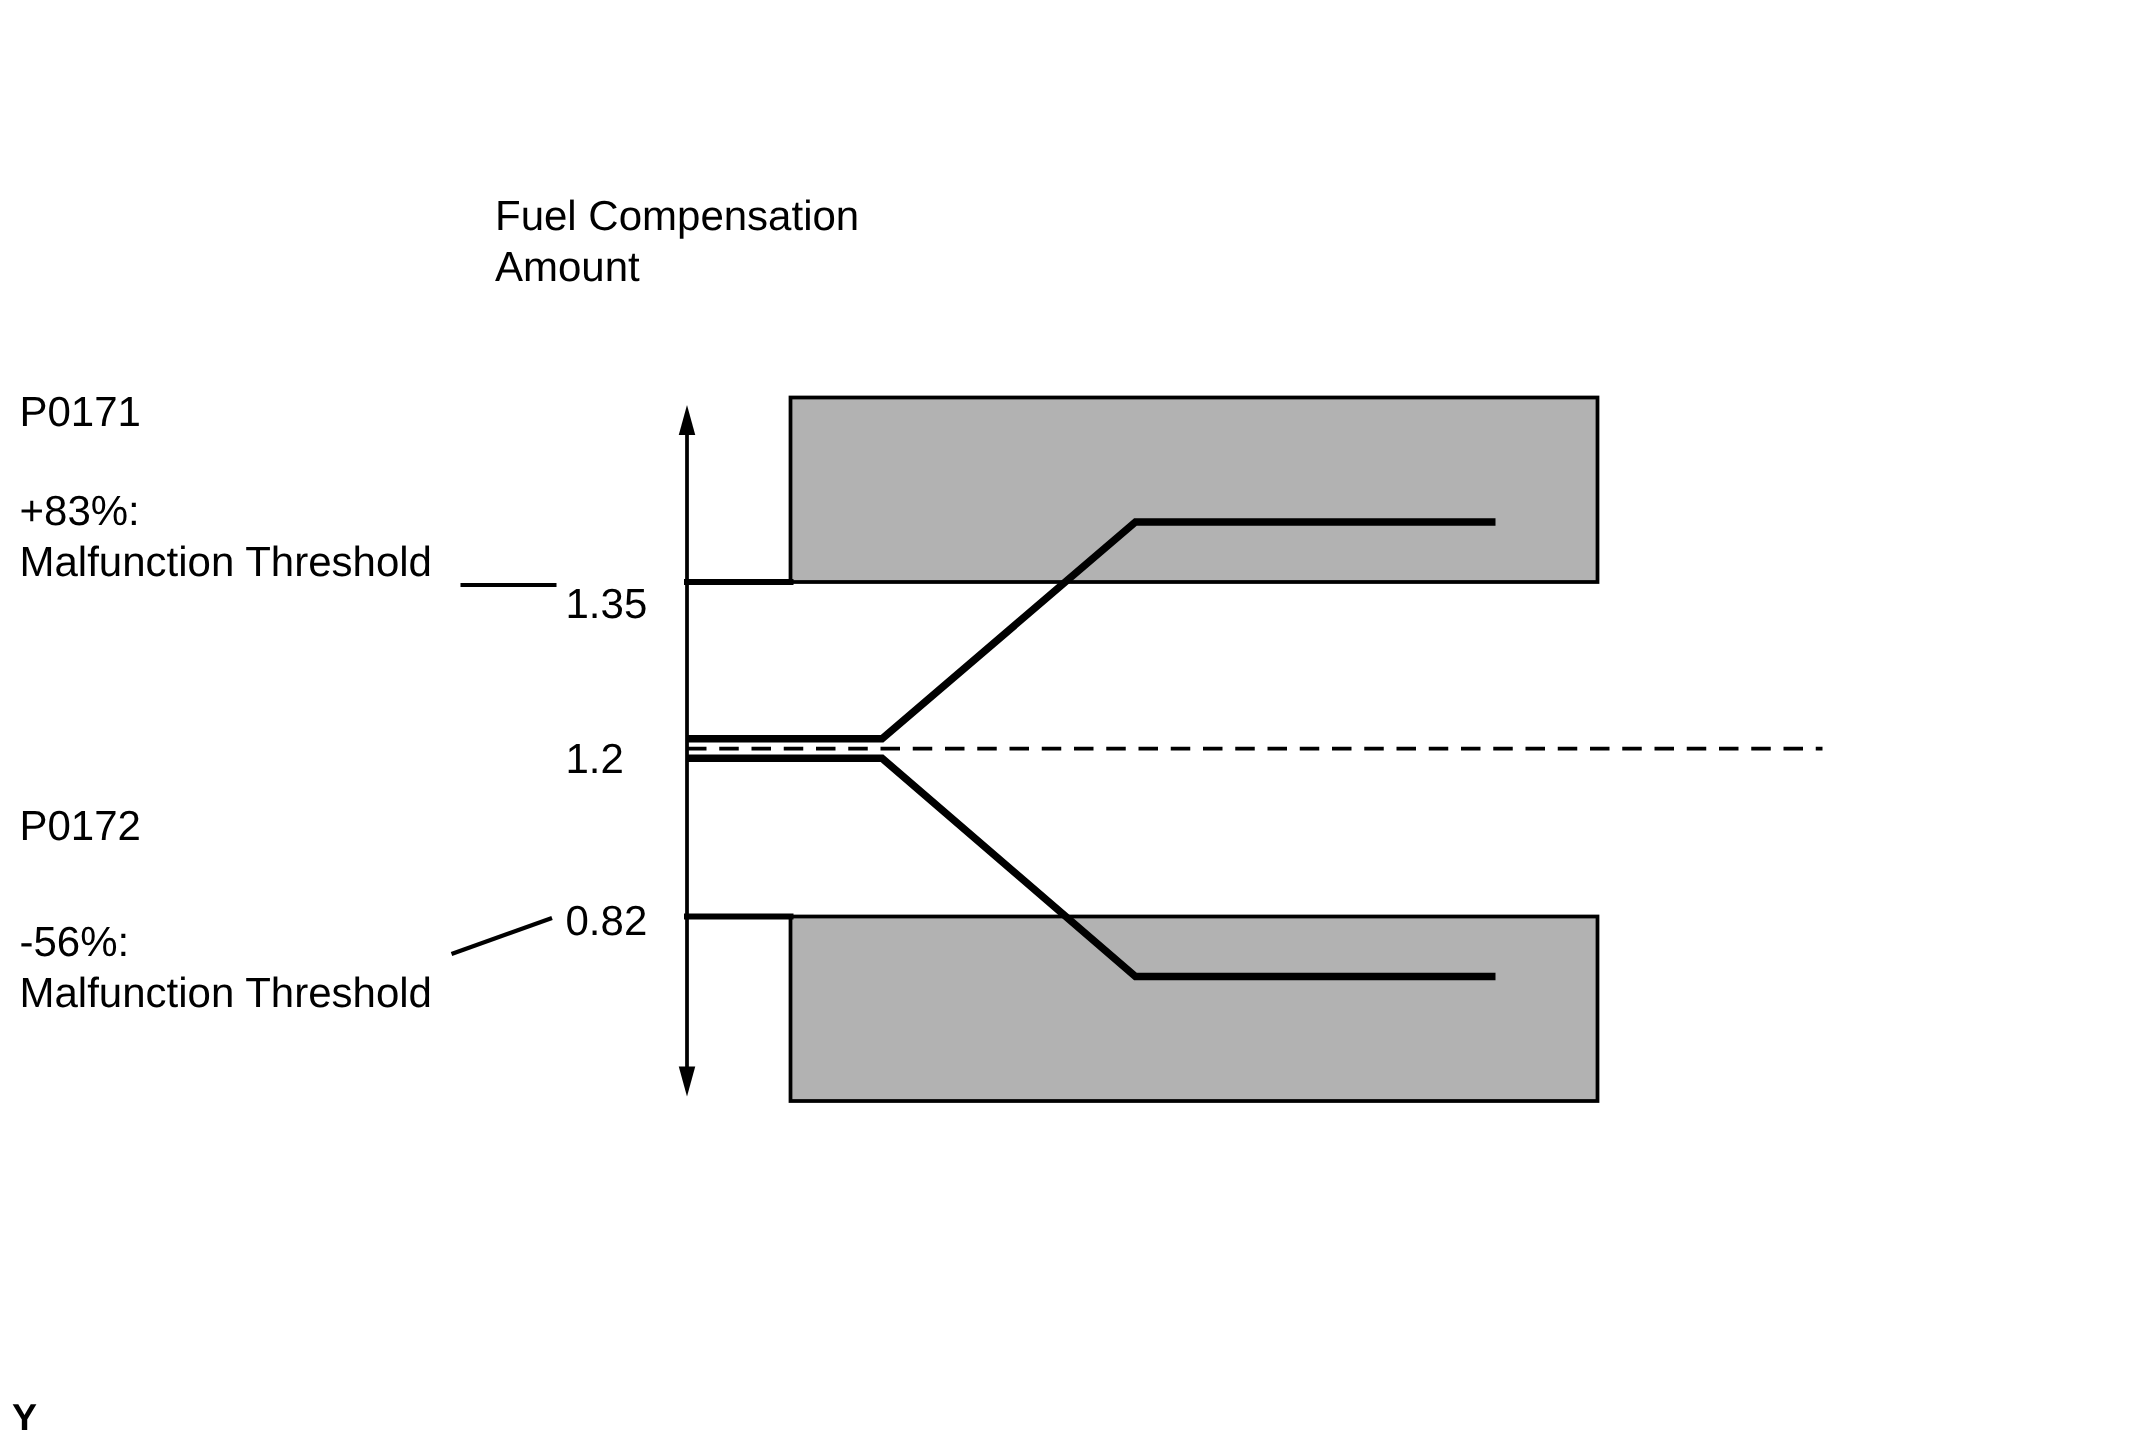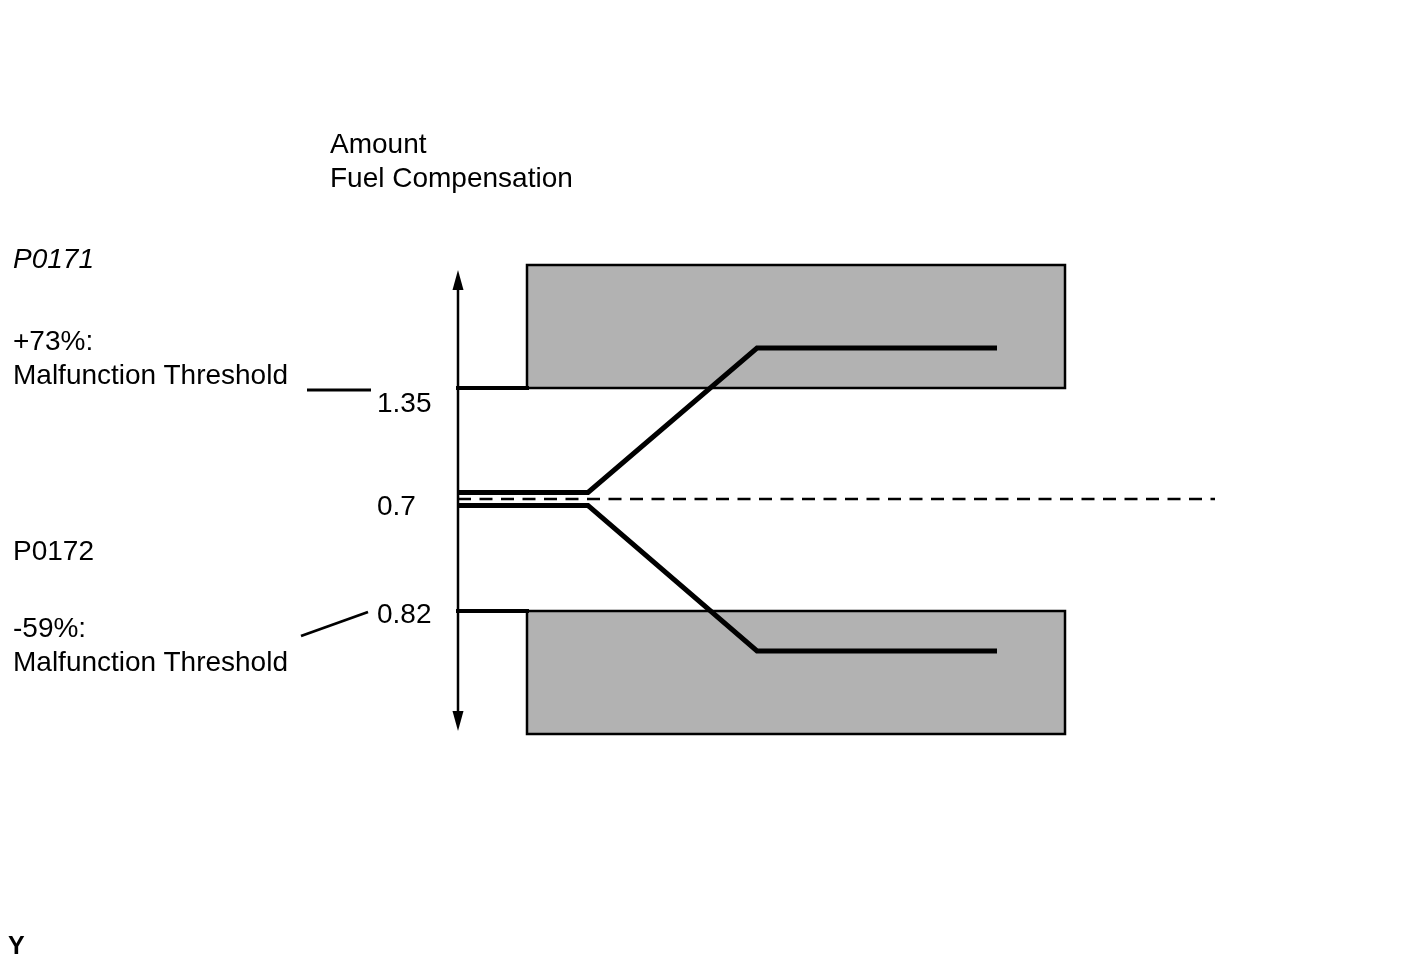--- a/index.html
+++ b/index.html
@@ -91,36 +91,36 @@
     <line class="dashed-line" x1="458" y1="499" x2="1215" y2="499"></line>
 
     <polyline class="trace" points="458,492.5 588,492.5 757,348 997,348"></polyline>
     <polyline class="trace" points="458,505.5 588,505.5 757,651 997,651"></polyline>
 
     <line class="leader" x1="307" y1="390" x2="371" y2="390"></line>
     <line class="leader" x1="301" y1="636" x2="368" y2="612"></line>
   </svg>
 
   <div class="txt" style="left:330px; top:127px;">
+    <div>Fuel Compensation</div>
     <div>Amount</div>
-    <div>Fuel Compensation</div>
   </div>
 
-  <div class="txt" style="left:13px; top:242px;font-style:italic;">P0171</div>
+  <div class="txt" style="left:13px; top:258px;">P0171</div>
   <div class="txt" style="left:13px; top:534px;">P0172</div>
 
   <div class="txt" style="left:13px; top:324px;">
-    <div>+73%:</div>
+    <div>+83%:</div>
     <div>Malfunction Threshold</div>
   </div>
 
   <div class="txt" style="left:13px; top:611px;">
-    <div>-59%:</div>
+    <div>-56%:</div>
     <div>Malfunction Threshold</div>
   </div>
 
   <div class="txt" style="left:377px; top:386px;">1.35</div>
-  <div class="txt" style="left:377px; top:489px;">0.7</div>
+  <div class="txt" style="left:377px; top:489px;">1.2</div>
   <div class="txt" style="left:377px; top:597px;">0.82</div>
 
   <div class="txt footer-mark" style="left:8px; top:930px;">Y</div>
 
 </div>
 
 </body></html>

